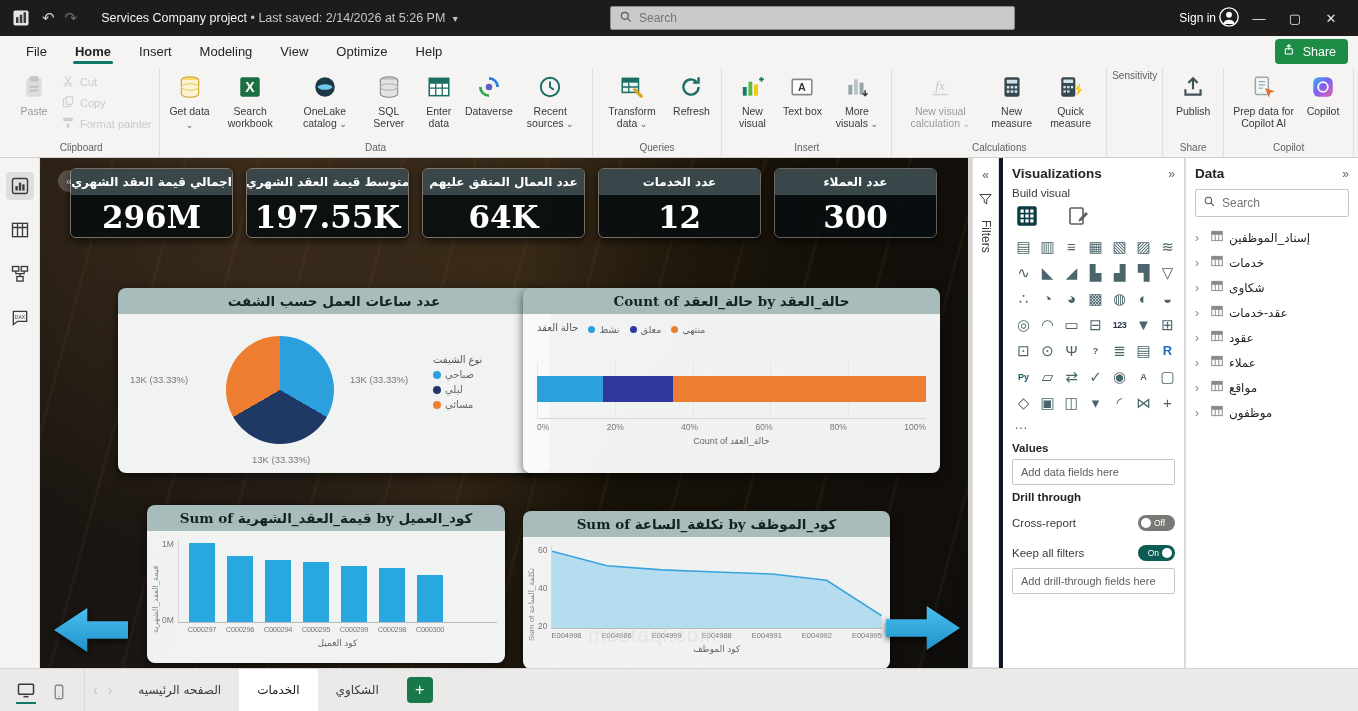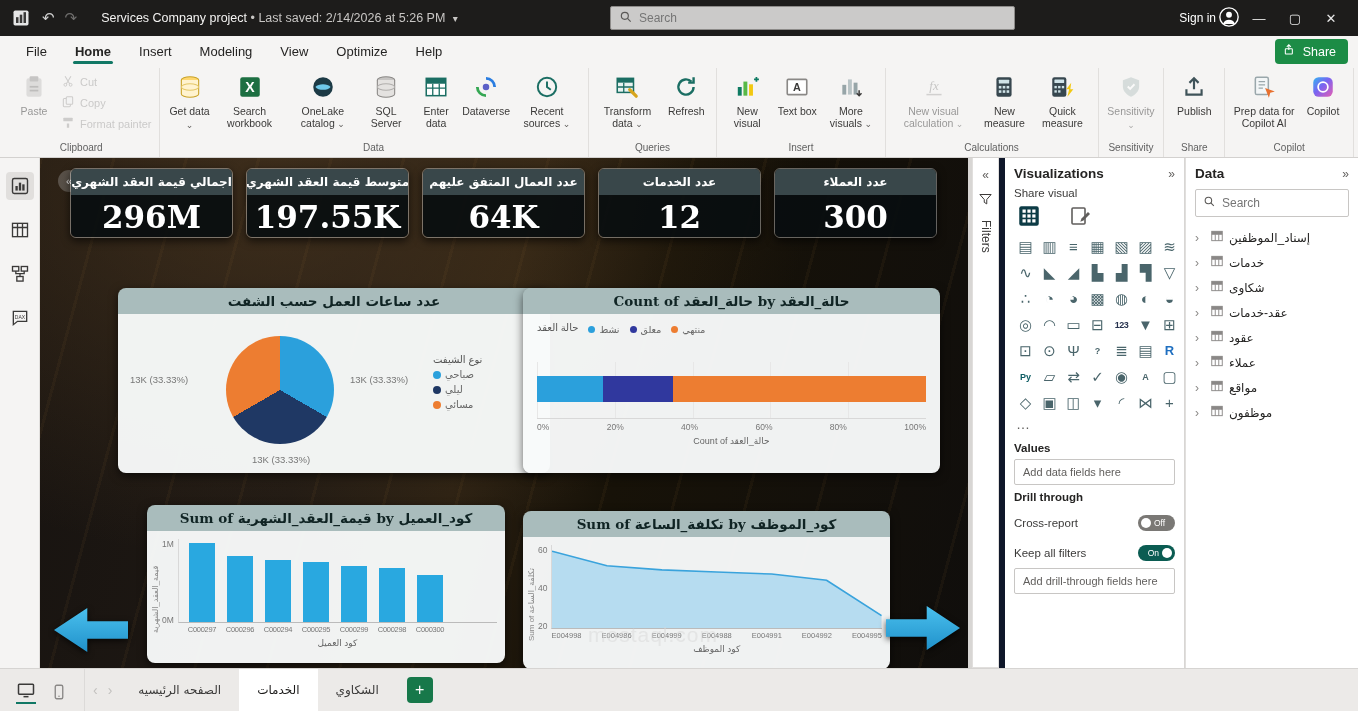--- a/index.html
+++ b/index.html
@@ -114,21 +114,21 @@
 .wm1{font-size:30px;font-weight:bold;font-family:"DejaVu Sans",sans-serif}
 .wm2{font-size:21px;letter-spacing:1px}
 
 
 .gap{width:4px}
 .filters-strip{width:27px;background:#fff;border:1px solid #e1dfdd;border-top:none;display:flex;flex-direction:column;align-items:center;gap:10px;padding-top:10px}
 .fs-chev{font-size:12px;color:#605e5c;cursor:pointer}
 .fs-label{writing-mode:vertical-rl;font-size:12px;color:#3b3a39}
 
 
-.viz-panel{width:185px;background:#fff;border-left:6px solid #0f172a;padding:8px 9px;display:flex;flex-direction:column;overflow:hidden}
+.viz-panel{width:185px;background:#fff;border-left:4px solid #0f172a;padding:8px 9px;display:flex;flex-direction:column;overflow:hidden}
 .panel-head{display:flex;align-items:center;justify-content:space-between;margin-bottom:4px}
 .panel-title{font-size:13.5px;font-weight:bold;color:#252423}
 .panel-collapse{color:#605e5c;font-size:12px;cursor:pointer}
 .build-label{font-size:11.5px;color:#3b3a39;margin:2px 0 4px 0}
 .mode-row{display:flex;gap:26px;align-items:center;margin-bottom:6px;padding-left:2px}
 .mode-btn{cursor:pointer;display:flex;align-items:center;justify-content:center}
 .gallery{display:grid;grid-template-columns:repeat(7,1fr);row-gap:3px;column-gap:1px}
 .vicon{width:23px;height:23px;display:flex;align-items:center;justify-content:center;font-size:15px;color:#4a656b;cursor:pointer;border-radius:2px}
 .vicon.vtext{font-size:9px;font-weight:bold}
 .vicon.r{color:#1f6fc0;font-size:13px}
@@ -442,31 +442,20 @@
                   </g>
                   <path d="M20.5 8l-4.5 6h2.6L17 21l5.5-7h-2.8z" fill="#f2c811"></path>
                 </svg>
               </div>
               <div class="rlabel">Quick measure</div>
             </div>
           </div>
           <div class="rglabel">Calculations</div>
         </div>
         <div class="rgroup">
-          <div class="rrow">
-            <div class="rbig disabled">
-              <div class="ricon">
-                <svg width="26" height="26" viewBox="0 0 24 24" aria-hidden="true">
-                  <path d="M12 3l7.5 2.8v5.7c0 4.3-3.2 7.6-7.5 9.5-4.3-1.9-7.5-5.2-7.5-9.5V5.8z" fill="#a9cbc6"></path>
-                  <path d="M9 11.5l2.2 2.2 4-4.2" stroke="#fff" stroke-width="1.8" fill="none"></path>
-                </svg>
-              </div>
-              <div class="rlabel">Sensitivity<span class="chev"> ⌄</span></div>
-            </div>
-          </div>
           <div class="rglabel">Sensitivity</div>
         </div>
         <div class="rgroup">
           <div class="rrow">
             <div class="rbig">
               <div class="ricon">
                 <svg width="26" height="26" viewBox="0 0 24 24" aria-hidden="true">
                   <path d="M5 14v5h14v-5" fill="none" stroke="#3f5359" stroke-width="2"></path>
                   <path d="M12 4v10M7.8 8.2L12 4l4.2 4.2" fill="none" stroke="#3f5359" stroke-width="2"></path>
                 </svg>
@@ -718,21 +707,21 @@
             <path d="M3 4h18l-7 8v7l-4-2.5V12z" fill="none" stroke="#3d3a38" stroke-width="1.6"></path>
           </svg></span>
       <span class="fs-label">Filters</span>
     </div>
 
     <div class="viz-panel">
       <div class="panel-head">
         <span class="panel-title">Visualizations</span>
         <span class="panel-collapse">»</span>
       </div>
-      <div class="build-label">Share visual</div>
+      <div class="build-label">Build visual</div>
       <div class="mode-row">
         <span class="mode-btn" id="mode-build">
             <svg width="26" height="26" viewBox="0 0 24 24" aria-hidden="true">
               <rect x="3" y="3" width="18" height="18" rx="2" fill="#0c3b45"></rect>
               <g fill="#fff">
                 <rect x="6" y="6" width="3" height="3"></rect>
                 <rect x="10.5" y="6" width="3" height="3"></rect>
                 <rect x="15" y="6" width="3" height="3"></rect>
                 <rect x="6" y="10.5" width="3" height="3"></rect>
                 <rect x="10.5" y="10.5" width="3" height="3"></rect>

